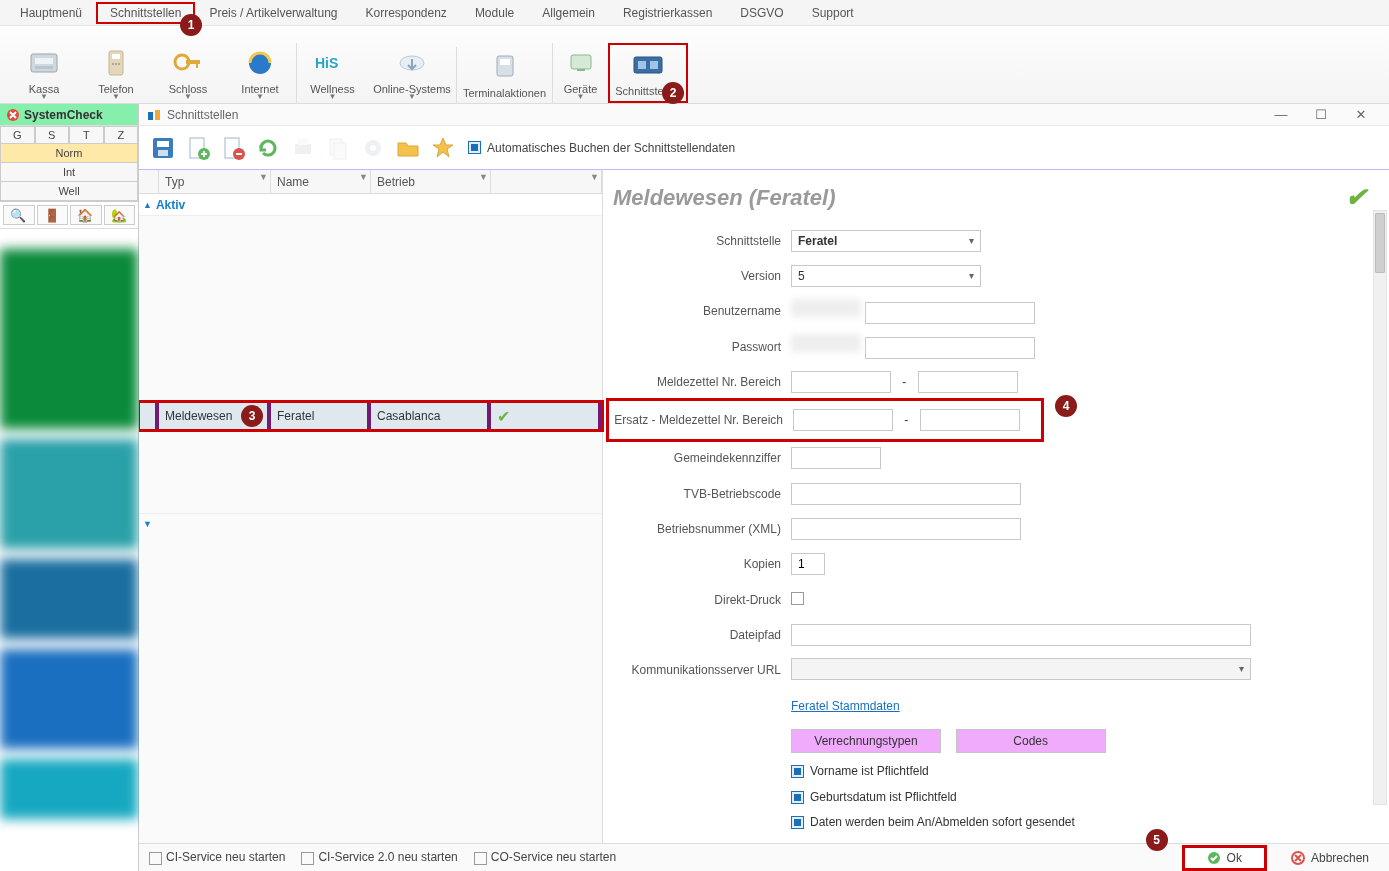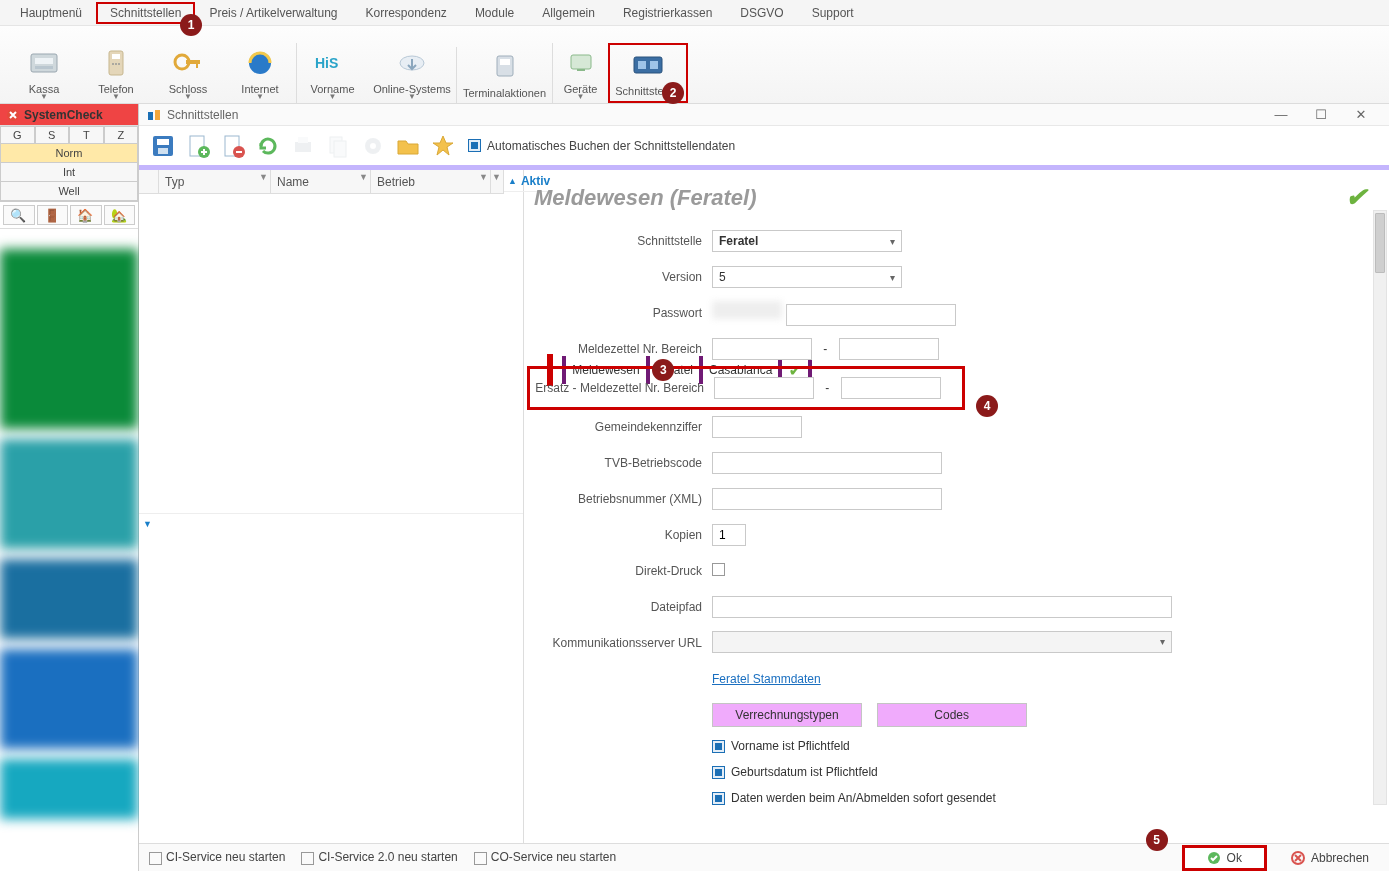--- a/index.html
+++ b/index.html
@@ -15,43 +15,43 @@
   .ritem svg { }
   .ritem .dd { font-size:8px; color:#777; line-height:4px; display:block; }
   .ritem.hl { border:2px solid #c00; }
   .ritem.sep { border-left:1px solid #ddd; }
   
   .badge { position:absolute; width:22px; height:22px; border-radius:50%; background:#8b1a1a; color:#fff; font-size:12px; font-weight:bold; display:flex; align-items:center; justify-content:center; z-index:50; }
   
   .mainarea { display:flex; height:calc(100% - 104px); }
   
   .syspanel { width:139px; border-right:1px solid #ccc; background:#fff; display:flex; flex-direction:column; }
-  .syspanel .systitle { height:22px; display:flex; align-items:center; gap:4px; padding:0 6px; font-size:12px; font-weight:600; color:#333; border-bottom:1px solid #ddd; background:#ef4444; }
+  .syspanel .systitle { height:22px; display:flex; align-items:center; gap:4px; padding:0 6px; font-size:12px; font-weight:600; color:#333; border-bottom:1px solid #ddd; background:#86efac; }
   .syspanel .tabsrow { display:flex; border-bottom:1px solid #ccc; }
   .syspanel .tabsrow .t { flex:1; text-align:center; font-size:11px; border:1px solid #ccc; border-bottom:none; padding:2px 0; background:#f7f7f7; color:#444; cursor:pointer; }
   .syspanel .tabsrow2 { display:flex; border-bottom:1px solid #ccc;flex-direction:column; }
   .syspanel .tabsrow2 .t { flex:1; text-align:center; font-size:11px; border:1px solid #ccc; border-top:none; padding:3px 0; background:#f7f7f7; color:#444; cursor:pointer;}
   .syspanel .tabsrow2 .t.active { background:#ffe9a8; }
   .syspanel .iconsrow { display:flex; gap:2px; padding:3px; border-bottom:1px solid #ddd; }
   .syspanel .iconsrow .ib { flex:1; height:20px; border:1px solid #ccc; display:flex; align-items:center; justify-content:center; font-size:13px; background:#fafafa; cursor:pointer; }
   .sysbody { flex:1; position:relative; }
   .blurstrip { position:absolute; left:0; width:100%; }
   
   .rightpanel { flex:1; display:flex; flex-direction:column; background:#fff; position:relative; }
   .winhead { height:22px; display:flex; align-items:center; padding:0 8px; font-size:12px; color:#666; border-bottom:1px solid #e8e8e8; background:#fafafa; }
   .winhead .spacer { flex:1; }
   .winhead .wbtn { width:40px; text-align:center; font-size:13px; color:#666; cursor:pointer; }
-  .toolbar { height:44px; display:flex; align-items:center; gap:3px; padding:0 8px; border-bottom:5px solid #c4b5fd; }
+  .toolbar { height:44px; display:flex; align-items:center; gap:3px; padding:0 8px; border-bottom:1px solid #c4b5fd; }
   .toolbar .tbtn { width:32px; height:34px; display:flex; align-items:center; justify-content:center; cursor:pointer; }
   .toolbar .autoch { display:flex; align-items:center; gap:6px; font-size:12px; color:#444; margin-left:6px; }
   .autoch .cb { width:13px; height:13px; border:1px solid #1b6fb5; background:#e3edf7; display:flex; align-items:center; justify-content:center; }
   .autoch .cb::after { content:""; width:7px; height:7px; background:#1b6fb5; }
   
   .content { flex:1; display:flex; overflow:hidden; position:relative; }
-  .gridpane { width:385px; border-right:1px solid #ddd; display:flex; position:relative; }
+  .gridpane { width:464px; border-right:1px solid #ddd; display:flex; flex-direction:column; position:relative; }
   .ghead { display:flex; height:24px; background:#f7f7f7; border-bottom:1px solid #ddd; font-size:12px; color:#555; }
   .ghead .cell { border-right:1px solid #ddd; display:flex; align-items:center; padding:0 6px; position:relative; }
   .ghead .cell .filt { position:absolute; right:2px; top:2px; font-size:9px; color:#888; }
   .c-exp { width:20px; }
   .c-typ { width:112px; }
   .c-name { width:100px; }
   .c-betr { width:120px; }
   .c-chk { flex:1; }
   .grouprow { display:flex; align-items:center; height:22px; font-size:12px; color:#1a7fc9; padding-left:4px; border-bottom:1px solid #eee; cursor:pointer;}
   .grouprow .tri { font-size:9px; margin-right:4px; }
@@ -145,21 +145,21 @@
         </svg>
     </div>
     <span>Internet</span><span class="dd">▼</span>
   </div>
   <div class="ritem sep">
     <div class="ico">
       <svg width="40" height="26">
           <text x="2" y="18" font-size="14" font-weight="700" fill="#2aa4c9">HiS</text>
         </svg>
     </div>
-    <span>Vorname</span><span class="dd">▼</span>
+    <span>Wellness</span><span class="dd">▼</span>
   </div>
   <div class="ritem" style="width:88px">
     <div class="ico">
       <svg width="34" height="28">
           <ellipse cx="17" cy="14" rx="12" ry="7" fill="#e8eef4" stroke="#b8c8d6"></ellipse>
           <path d="M17 10 v10 M13 16 l4 4 l4 -4" stroke="#8aa6bd" fill="none" stroke-width="2"></path>
         </svg>
     </div>
     <span>Online-Systems</span><span class="dd">▼</span>
   </div>
@@ -366,20 +366,24 @@
           <div class="lab">Schnittstelle</div>
           <div class="sel">
               <b>Feratel</b>
             </div>
         </div>
         <div class="frow">
           <div class="lab">Version</div>
           <div class="sel">
               <span>5</span>
             </div>
+        </div>
+        <div class="frow">
+          <div class="lab">Benutzername</div>
+          <div class="fld"><div class="blurbox" style="width:70px;display:inline-block;margin-right:4px;"></div><input class="inp" style="width: 170px;"></div>
         </div>
         <div class="frow">
           <div class="lab">Passwort</div>
           <div class="fld"><div class="blurbox" style="width:70px;display:inline-block;margin-right:4px;"></div><input class="inp" type="password" style="width: 170px;"></div>
         </div>
         <div class="frow">
           <div class="lab">Meldezettel Nr. Bereich</div>
           <div class="fld">
             <input class="inp" style="width: 100px;">
             <span style="padding:0 8px">-</span>

